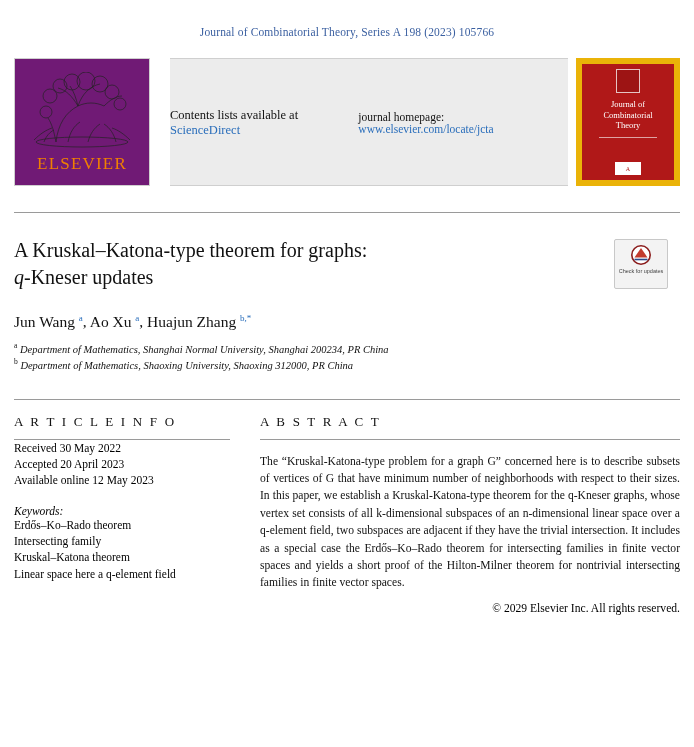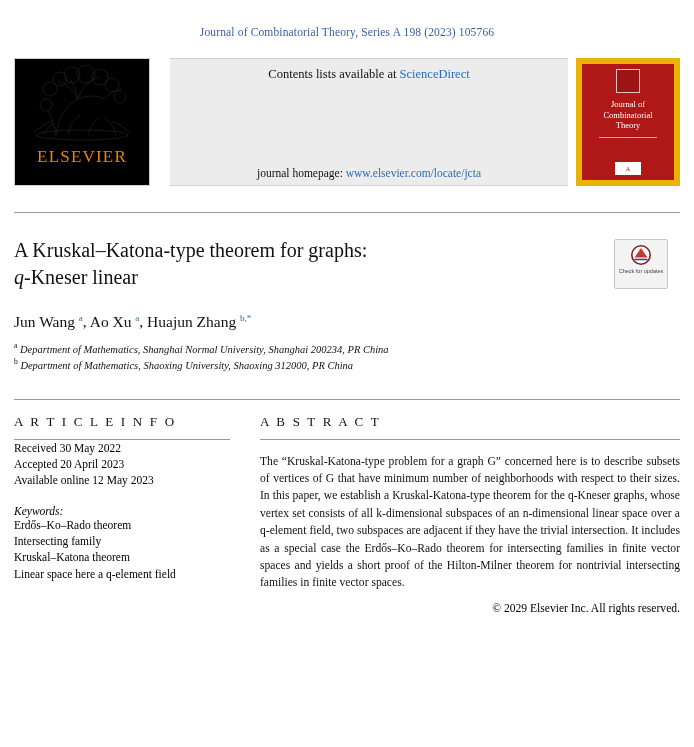--- a/index.html
+++ b/index.html
@@ -37,43 +37,43 @@
     display: flex;
     align-items: stretch;
     height: 128px;
   }
   .mast-elsevier {
     width: 136px;
     border: 1px solid #cfcfcf;
     box-sizing: border-box;
     display: flex;
     flex-direction: column;
-    justify-content: flex-start;
+    justify-content: center;
     align-items: center;
     padding: 4px 0 2px 0;
-    background: #000000;
+    background: #701a75;
   }
   .elsevier-tree {
     margin-top: 2px;
   }
   .elsevier-word {
     font-family: "Liberation Serif", serif;
     font-size: 17px;
     letter-spacing: 1.2px;
     color: #f08000;
     font-weight: normal;
     padding-bottom: 2px;
   }
   .mast-center {
     flex: 1;
     border-top: 1px solid #cfcfcf;
     border-bottom: 1px solid #cfcfcf;
     background: #ececec;
     display: flex;
-    flex-direction: column;
+    flex-direction: row;
     align-items: center;
     justify-content: space-between;
     padding: 8px 0 6px 0;
     box-sizing: border-box;
     margin-left: 20px;
   }
   .contents-line {
     font-size: 12.5px;
     color: #111;
   }
@@ -333,21 +333,21 @@
         <div class="cover-bar">A</div>
       </div>
     </div>
   </div>
 
   <div class="title-sep"></div>
 
   <div class="title-area">
     <div class="paper-title">
       <div>A Kruskal–Katona-type theorem for graphs:</div>
-      <div><span class="ital">q</span><span>-Kneser linear</span></div>
+      <div><span class="ital">q</span><span>-Kneser updates</span></div>
     </div>
 
     <div class="crossmark">
       <svg width="22" height="22" viewBox="0 0 22 22" aria-hidden="true">
         <circle cx="11" cy="11" r="9.2" fill="#ffffff" stroke="#8a1c1c" stroke-width="1.6"></circle>
         <path d="M4.5 13.5 L11 4 L17.5 13.5 Z" fill="#c23b2e"></path>
         <path d="M4.5 15.5 L17.5 15.5" stroke="#2b4a8b" stroke-width="1.6"></path>
       </svg>
       <div class="crossmark-text">Check for updates</div>
     </div>

